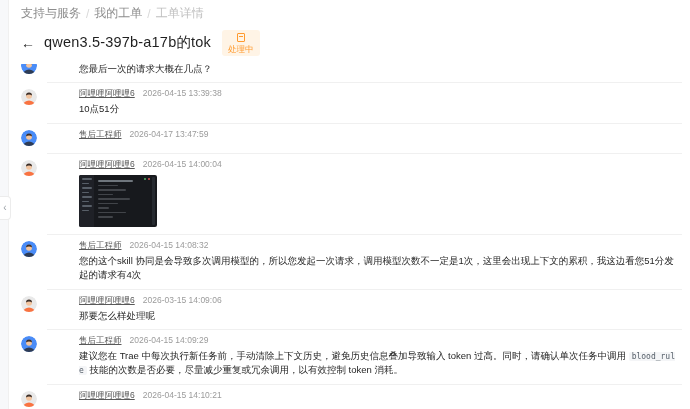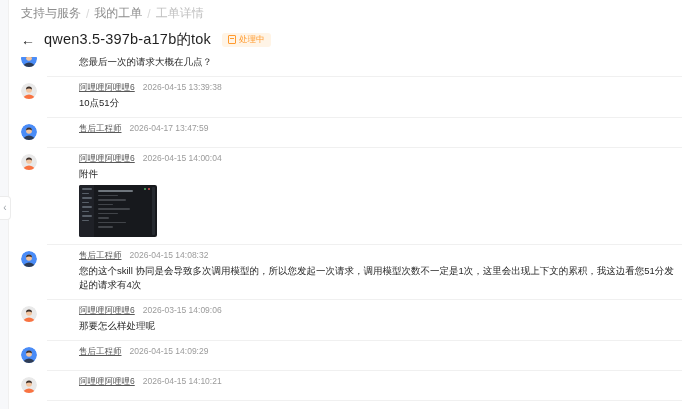--- a/index.html
+++ b/index.html
@@ -27,21 +27,21 @@
   .crumb{color:#8c8c8c;cursor:pointer;}
   .crumb-sep{color:#d9d9d9;}
   .crumb.current{color:#bfbfbf;cursor:default;}
   
   .title-row{display:flex;align-items:center;margin-top:8px;gap:9px;}
   .back-btn{color:#262626;font-size:14px;line-height:1;cursor:pointer;padding:1px 0;}
   .ticket-title{font-size:14.5px;font-weight:400;color:#1f1f1f;letter-spacing:.2px;}
   .status-badge{
     display:inline-flex;align-items:center;gap:3px;
     background:#fff4e6;color:#ff9a2e;font-size:8.5px;
-    padding:2.5px 6px;border-radius:3px;margin-left:2px;line-height:1;
+    padding:2.5px 6px;border-radius:3px;margin-left:2px;line-height:1;flex-direction:column;
   }
   .badge-doc-icon{
     width:6px;height:7px;border:1px solid #ff9a2e;border-radius:1px;position:relative;display:inline-block;
   }
   .badge-doc-icon::before{
     content:"";position:absolute;left:1px;right:1px;top:2px;height:1px;background:#ff9a2e;
   }
   
   .chat{margin-top:6px;}
   .message{display:flex;padding:6px 0 7px 0;position:relative;gap:32px;}
@@ -169,21 +169,20 @@
         <circle class="av-face" cx="16" cy="13.5" r="6" fill="#f3c5a0"></circle>
         <path class="av-hair" d="M10 13 a6 6 0 0 1 12 0 q-6 -4 -12 0 z" fill="#3b2f2a"></path>
         <path class="av-body" d="M4 34 a12 11 0 0 1 24 0 z" fill="#f97341"></path>
       </svg>
     </div>
     <div class="msg-main">
       <div class="msg-meta">
         <span class="msg-author">阿哩哩阿哩哩6</span>
         <span class="msg-time">2026-04-15 14:00:04</span>
       </div>
-      <div class="msg-text">附件</div>
     <div class="attach-thumb">
     <div class="at-side">
       <i></i>
               <i></i>
               <i></i>
               <i></i>
               <i></i>
               <i></i>
               <i></i>
               <i></i>
@@ -246,20 +245,21 @@
         <circle class="av-face" cx="16" cy="13.5" r="6" fill="#f3c5a0"></circle>
         <path class="av-hair" d="M10 13 a6 6 0 0 1 12 0 q-6 -4 -12 0 z" fill="#3b2f2a"></path>
         <path class="av-body" d="M4 34 a12 11 0 0 1 24 0 z" fill="#2e3c55"></path>
       </svg>
     </div>
     <div class="msg-main">
       <div class="msg-meta">
         <span class="msg-author">售后工程师</span>
         <span class="msg-time">2026-04-15 14:09:29</span>
       </div>
+      <div class="msg-text">建议您在 Trae 中每次执行新任务前，手动清除上下文历史，避免历史信息叠加导致输入 token 过高。同时，请确认单次任务中调用 <code>blood_rule</code> 技能的次数是否必要，尽量减少重复或冗余调用，以有效控制 token 消耗。</div>
     </div>
   </div>
       <div class="message user">
     <div class="avatar-clip">
       <svg viewBox="0 0 32 32" xmlns="http://www.w3.org/2000/svg">
         <circle class="av-bg" cx="16" cy="16" r="16" fill="#e9e9e9"></circle>
         <circle class="av-face" cx="16" cy="13.5" r="6" fill="#f3c5a0"></circle>
         <path class="av-hair" d="M10 13 a6 6 0 0 1 12 0 q-6 -4 -12 0 z" fill="#3b2f2a"></path>
         <path class="av-body" d="M4 34 a12 11 0 0 1 24 0 z" fill="#f97341"></path>
       </svg>

